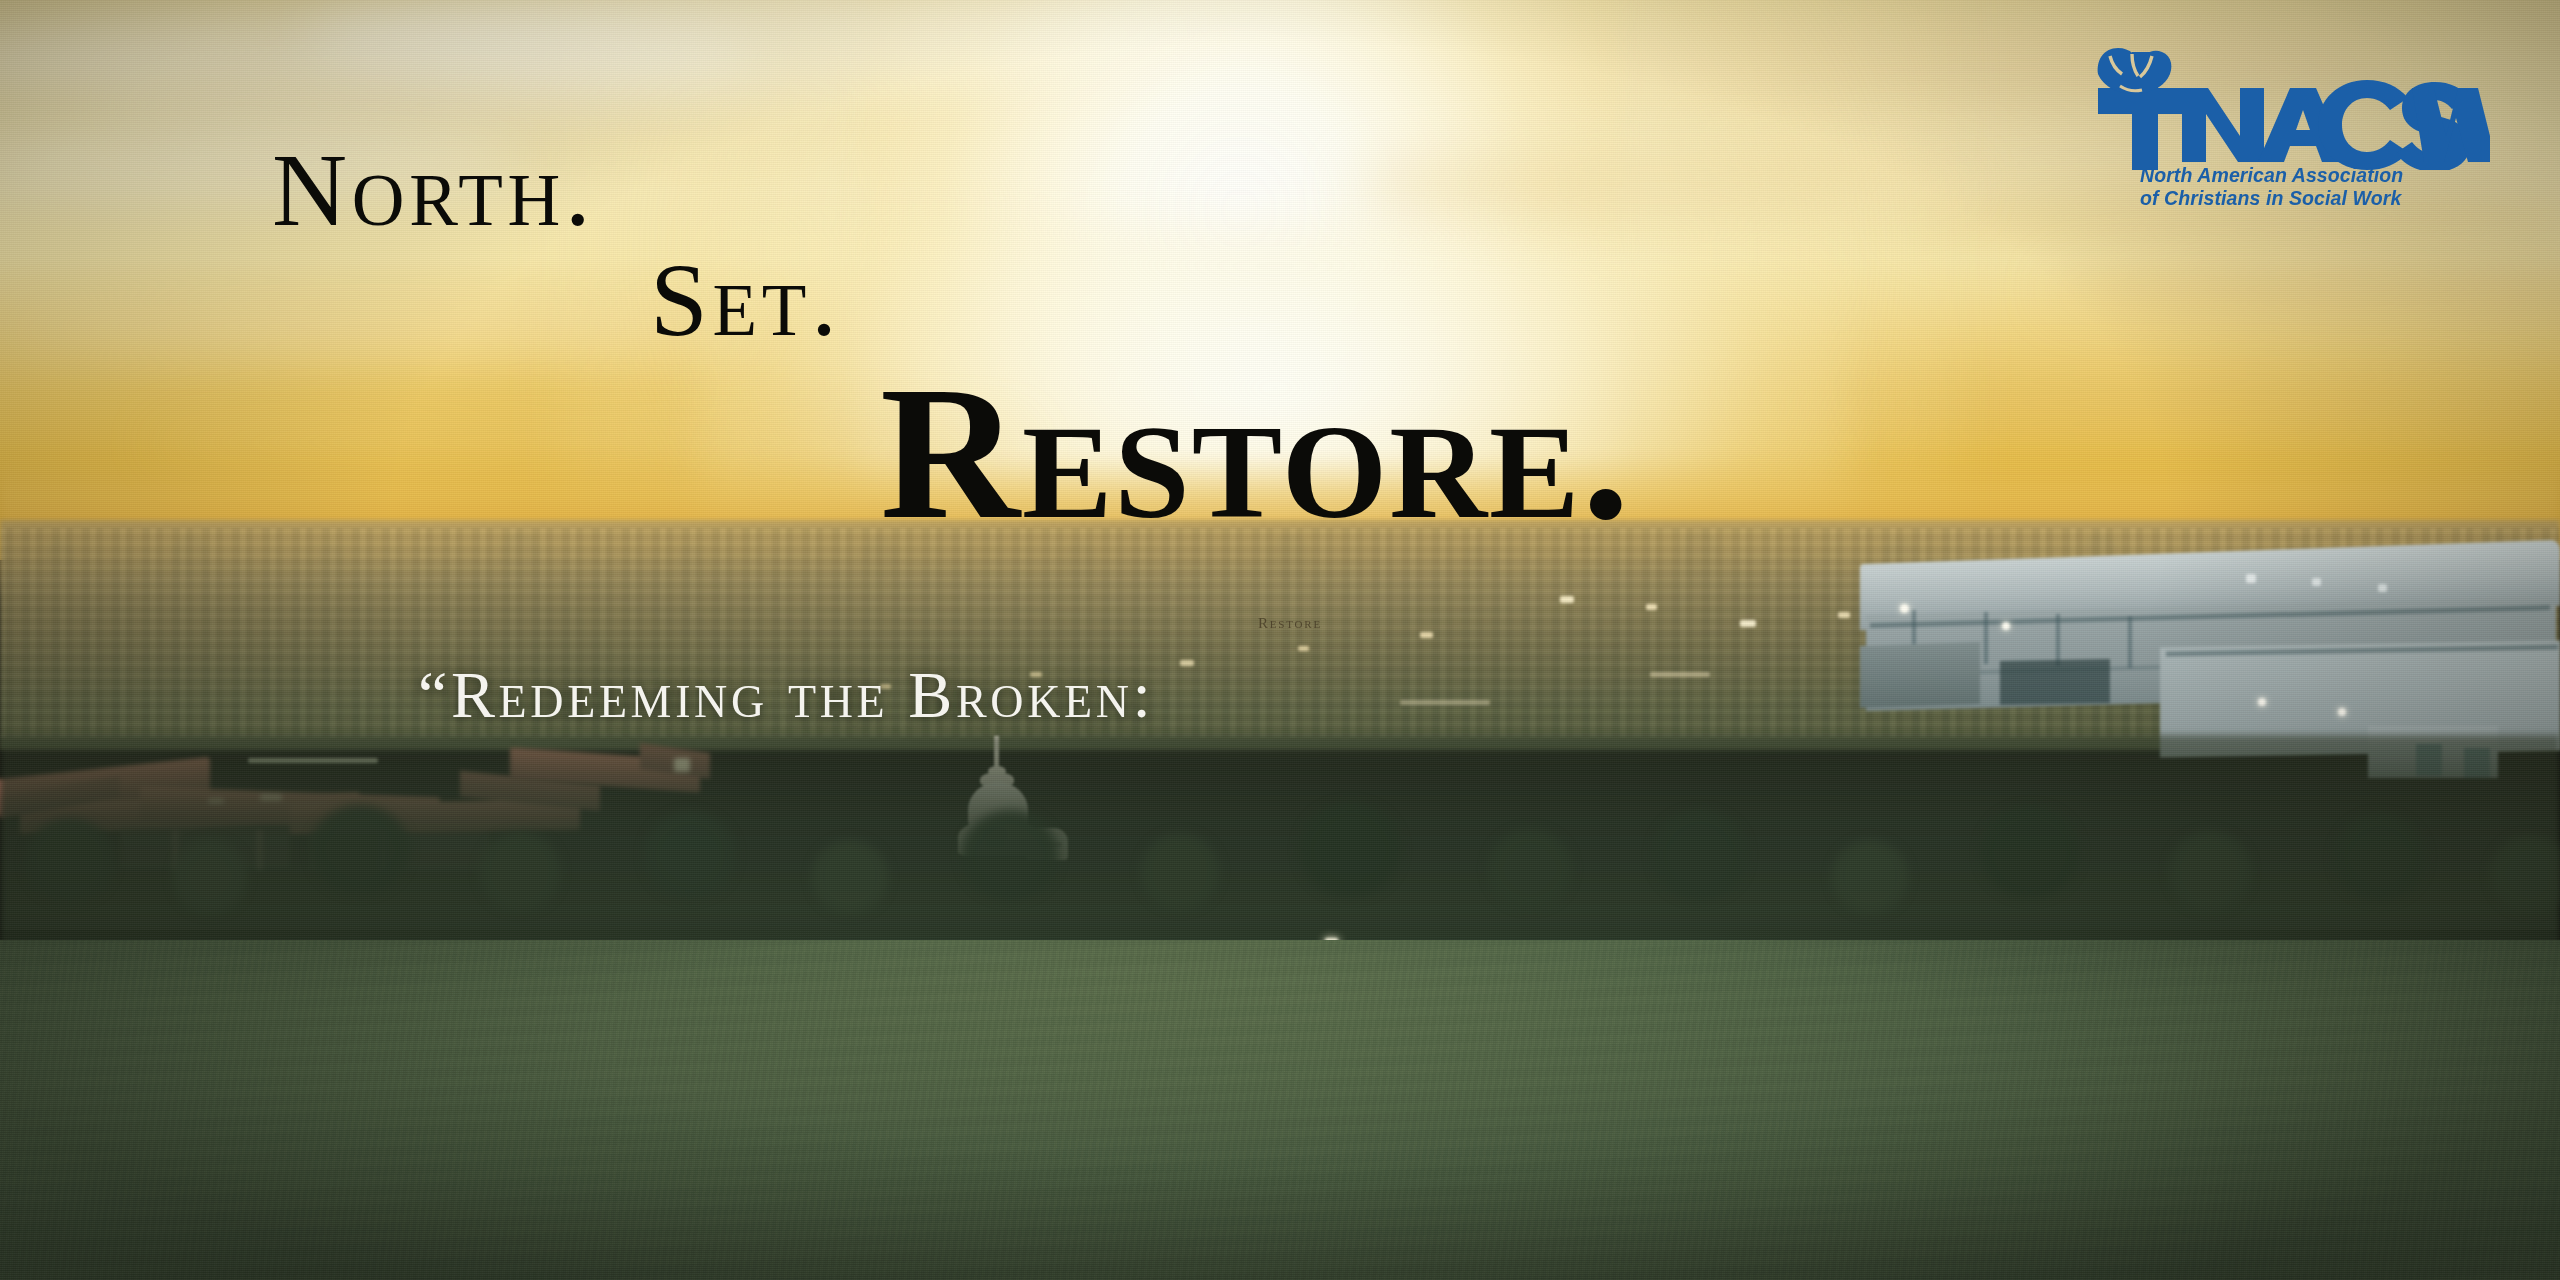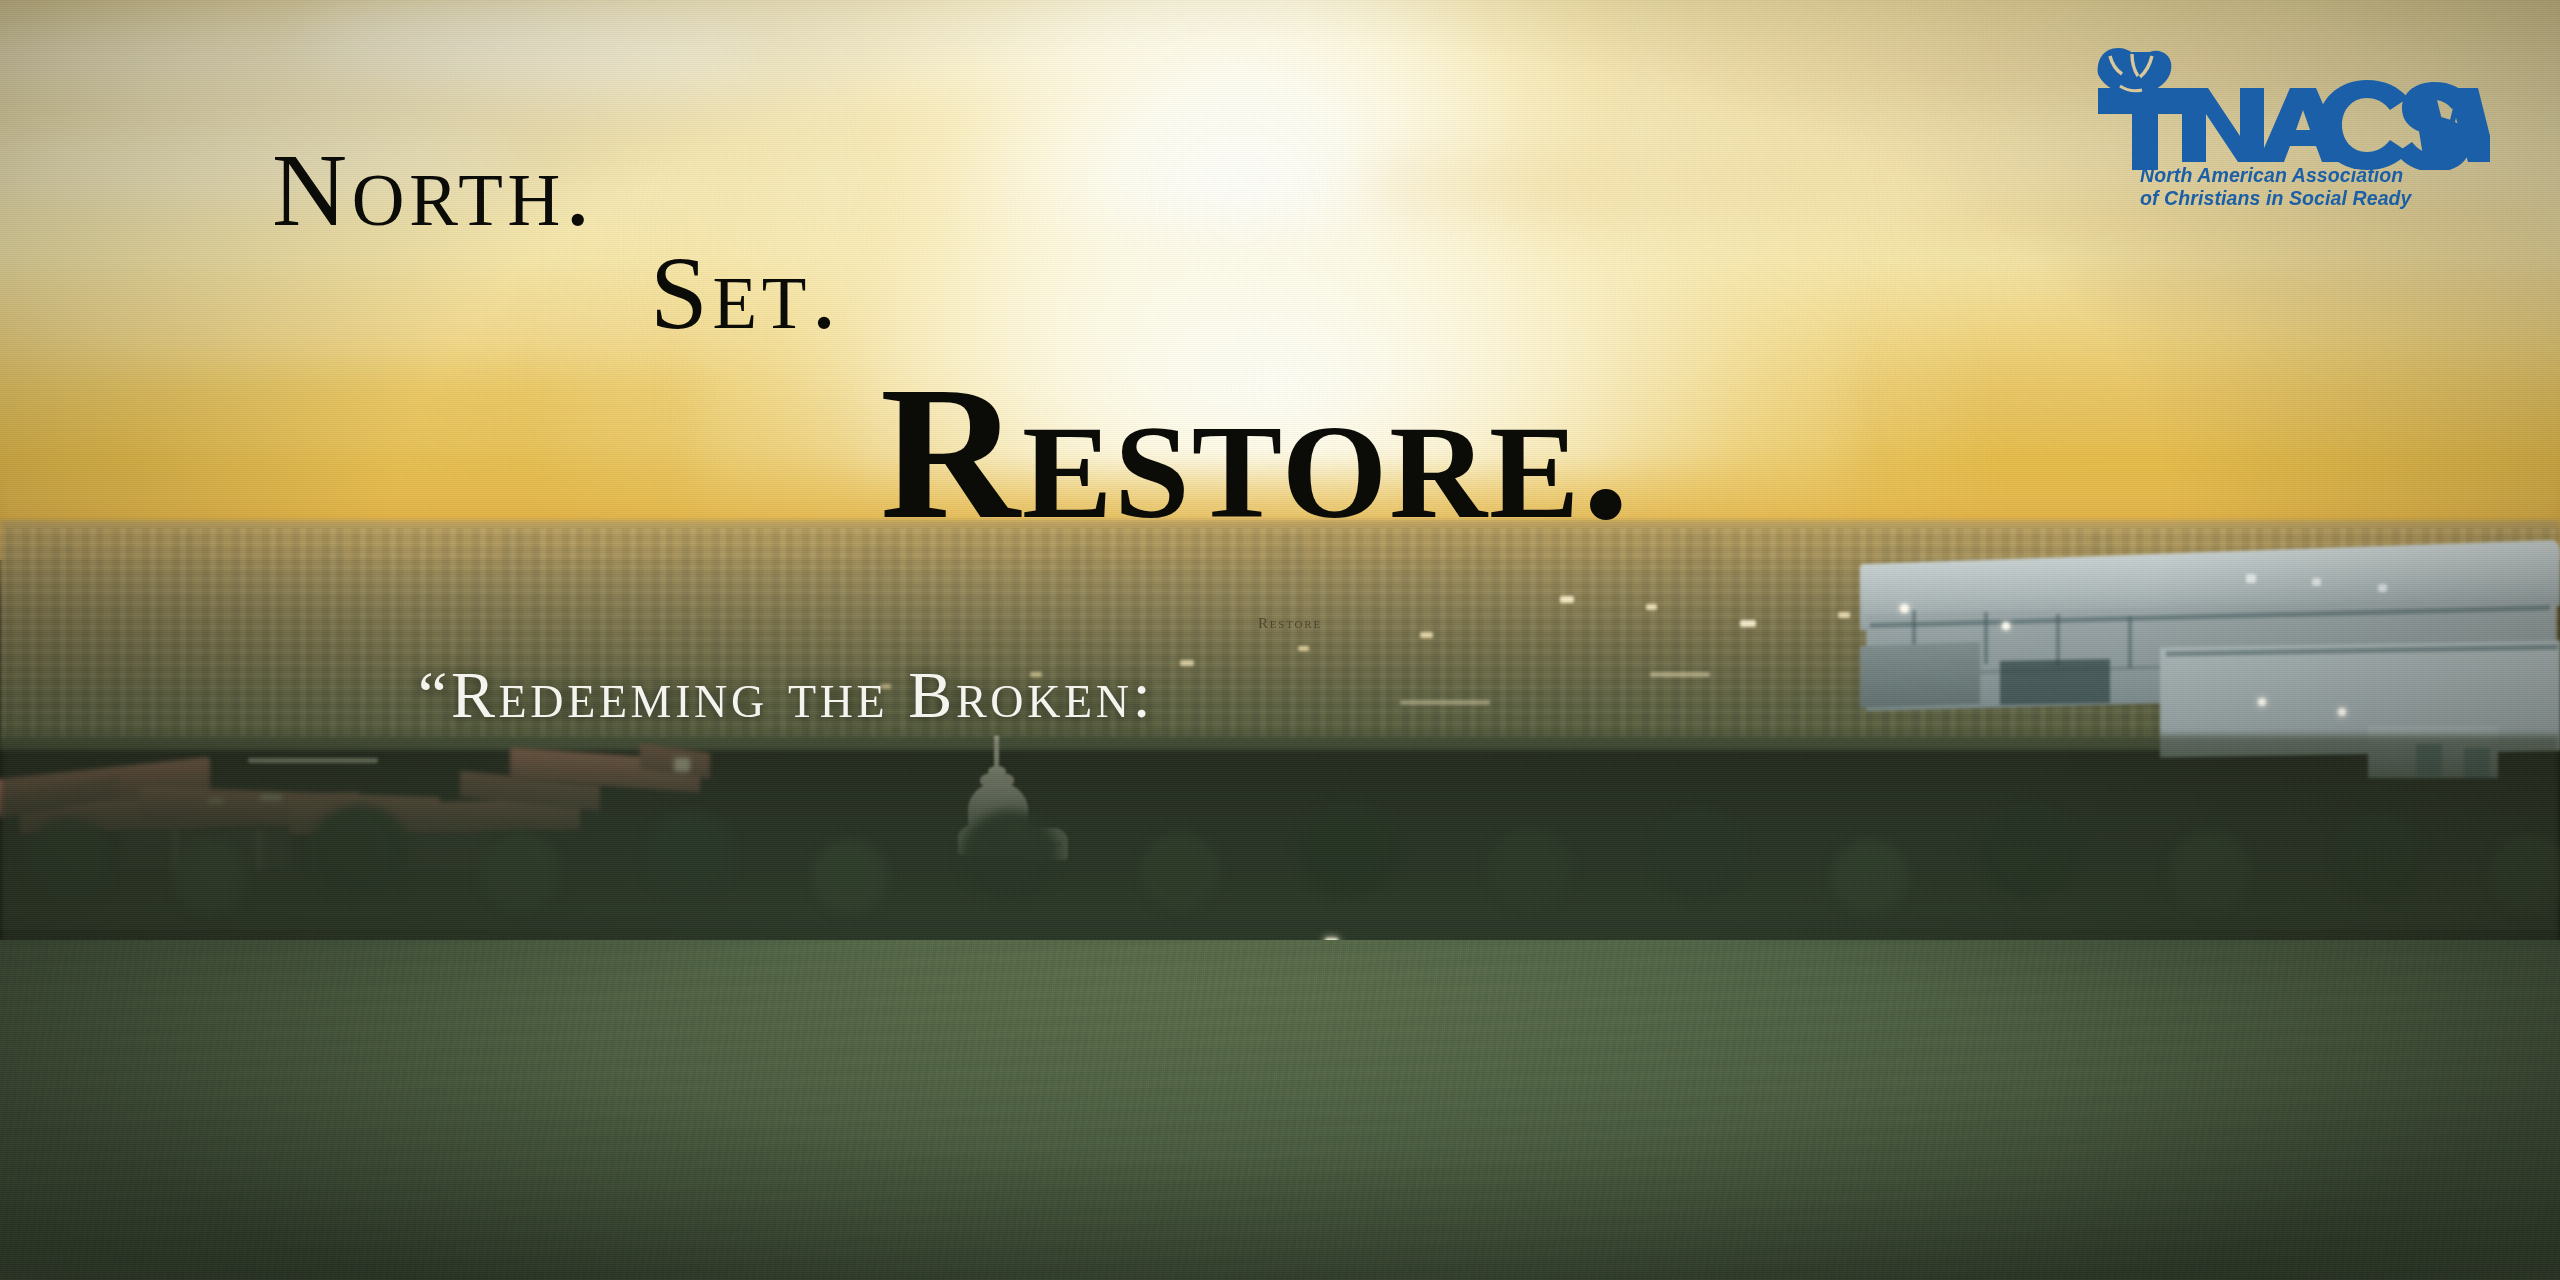--- a/index.html
+++ b/index.html
@@ -264,21 +264,21 @@
     white-space:nowrap;
     line-height:1;
   }
   .hl-ready {
     left:272px; top:138px;
     font-size:104px;
     font-variant:small-caps;
     letter-spacing:.045em;
   }
   .hl-set {
-    left:650px; top:241px;
+    left:650px; top:248px;
     font-size:104px;
     font-variant:small-caps;
     letter-spacing:.045em;
     text-align:center;
   }
   .hl-restore {
     left:880px; top:358px;
     font-size:190px;
     font-variant:small-caps;
     letter-spacing:.01em;
@@ -500,16 +500,16 @@
                  C312 48 326 38 345 38 C360 38 372 44 379 54
                  L362 65 C357 59 351 56 344 56 C338 56 334 59 334 63
                  C334 68 340 70 351 73 C367 77 380 84 380 101
                  C380 118 365 128 345 128 C328 128 314 121 306 109 Z"></path>
 
         <path d="M322 44 L344 44 L356 92 L368 44 L388 44 L400 92 L400 118 L378 118
                  L366 74 L354 118 L334 118 Z"></path>
       </g>
     </svg>
     <div class="logo-tagline">North American Association
-of Christians in Social Ready</div>
+of Christians in Social Work</div>
   </div>
 
 </div>
 
 </body></html>

